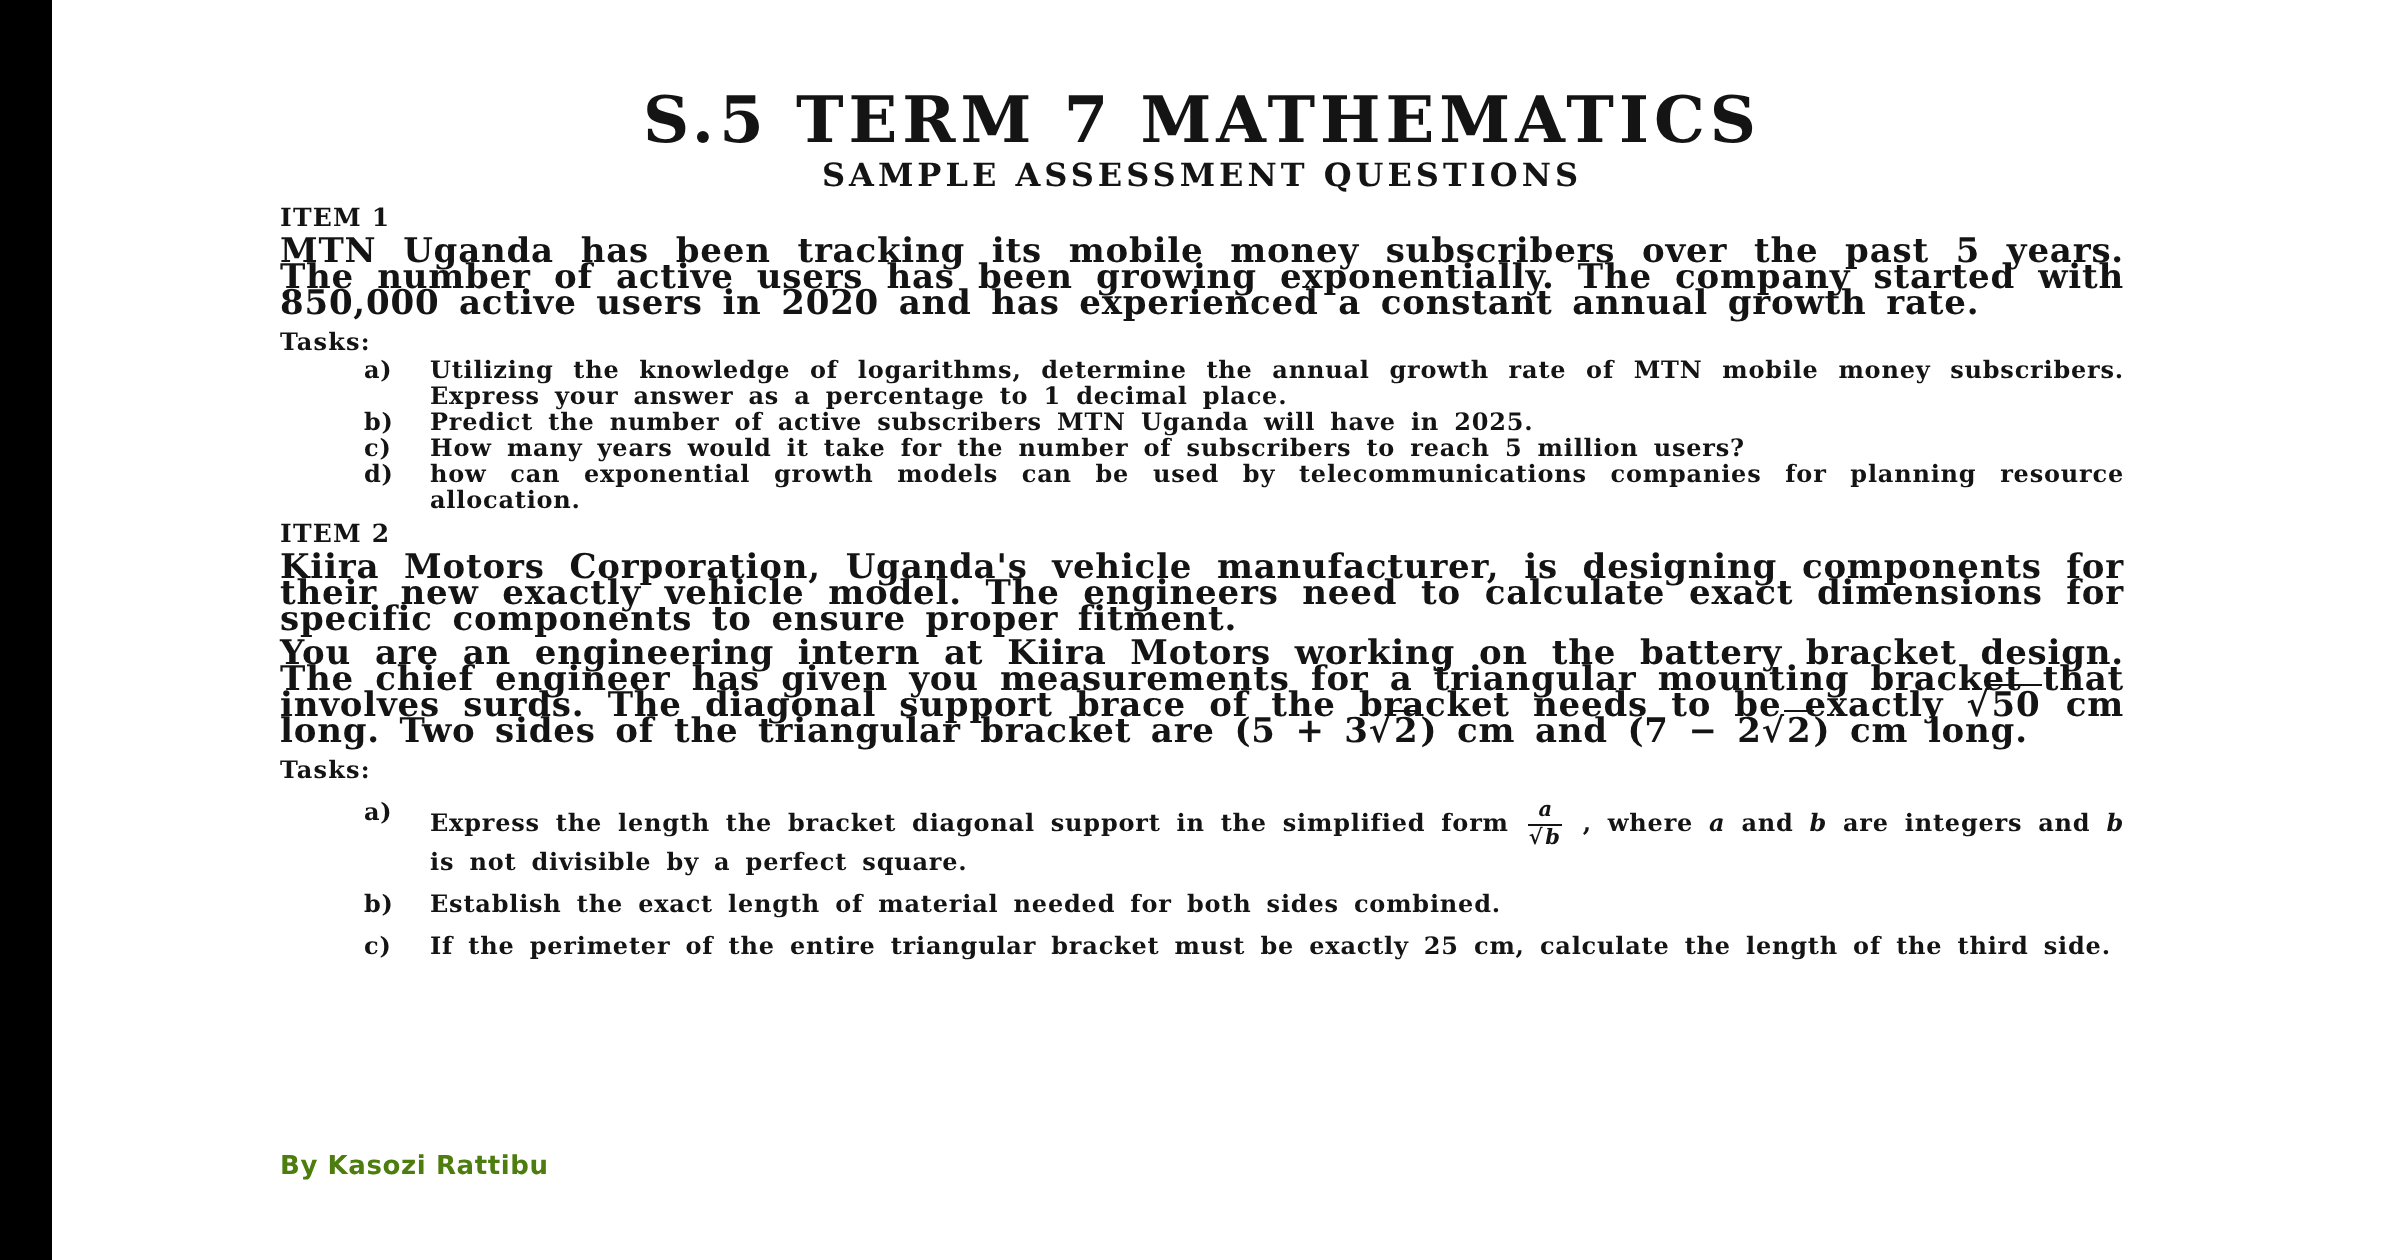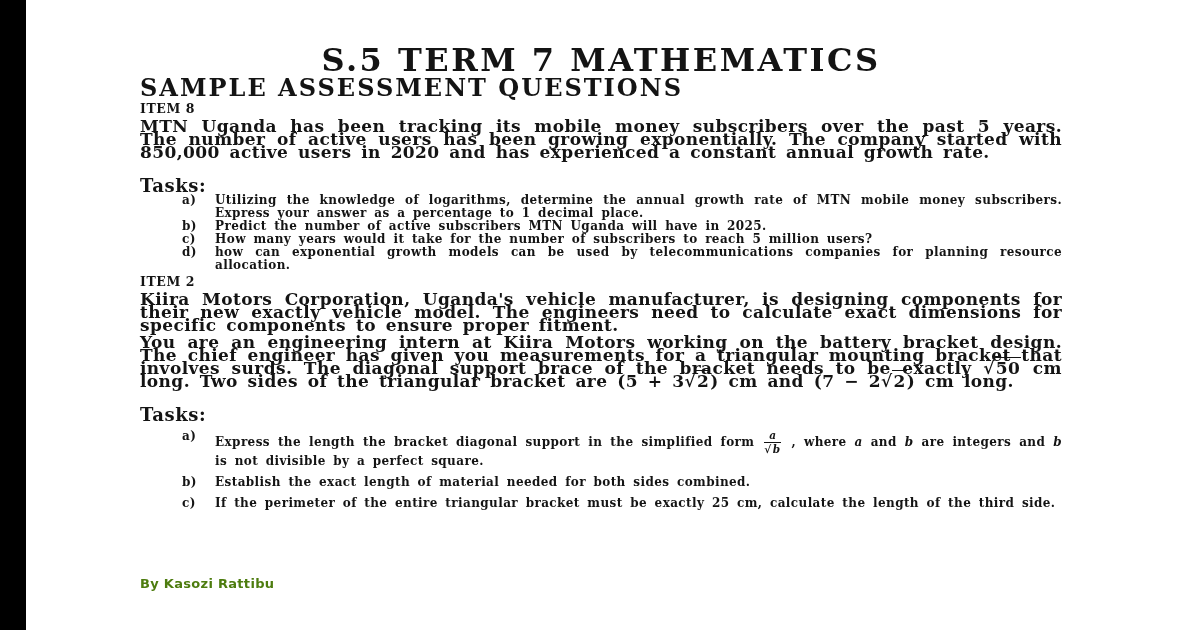--- a/index.html
+++ b/index.html
@@ -23,40 +23,40 @@
     left: 140px; top: 44px;
     width: 922px;
   }
   .doc-title {
     font-size: 32px; line-height: 33px;
     text-align: center;
     letter-spacing: 2.5px;
     margin: 0;
   }
   .doc-subtitle {
-    font-size: 24px; line-height: 22px;
-    text-align: left;
+    font-size: 16px; line-height: 22px;
+    text-align: center;
     letter-spacing: 2px;
     margin: 0;
   }
   .item-heading {
     font-size: 12.5px; line-height: 14px;
     letter-spacing: 0.6px;
     margin-top: 3px;
   }
   .para {
     font-size: 17px; line-height: 13px;
     letter-spacing: 0.4px; word-spacing: 3.5px;
     text-align: justify;
     margin: 4px 0 0 0;
   }
   .tasks-label {
-    font-size: 18px; line-height: 14px;
+    font-size: 12px; line-height: 14px;
     letter-spacing: 0.6px;
-    margin-top: 20px;
+    margin-top: 5px;
   }
   .task-list { margin-top: 1px; }
   .task-row { display: flex; }
   .task-row.gap { margin-top: 8px; }
   .task-marker {
     flex: none;
     margin-left: 42px; width: 33px;
     font-size: 12px; line-height: 13px;
     letter-spacing: 0.4px;
   }
@@ -96,21 +96,21 @@
 </head>
 <body>
 
 <div class="side-bar left"></div>
 
 <div class="doc">
 
   <h1 class="doc-title">S.5 TERM 7 MATHEMATICS</h1>
   <h2 class="doc-subtitle">SAMPLE ASSESSMENT QUESTIONS</h2>
 
-  <div class="item-heading">ITEM 8</div>
+  <div class="item-heading">ITEM 1</div>
   <p class="para">MTN Uganda has been tracking its mobile money subscribers over the past 5 years. The number of active users has been growing exponentially. The company started with 850,000 active users in 2020 and has experienced a constant annual growth rate.</p>
   <div class="tasks-label">Tasks:</div>
 
   <div class="task-list">
     <div class="task-row">
       <div class="task-marker">a)</div>
       <div class="task-text">Utilizing the knowledge of logarithms, determine the annual growth rate of MTN mobile money subscribers. Express your answer as a percentage to 1 decimal place.</div>
     </div>
     <div class="task-row">
       <div class="task-marker">b)</div>

